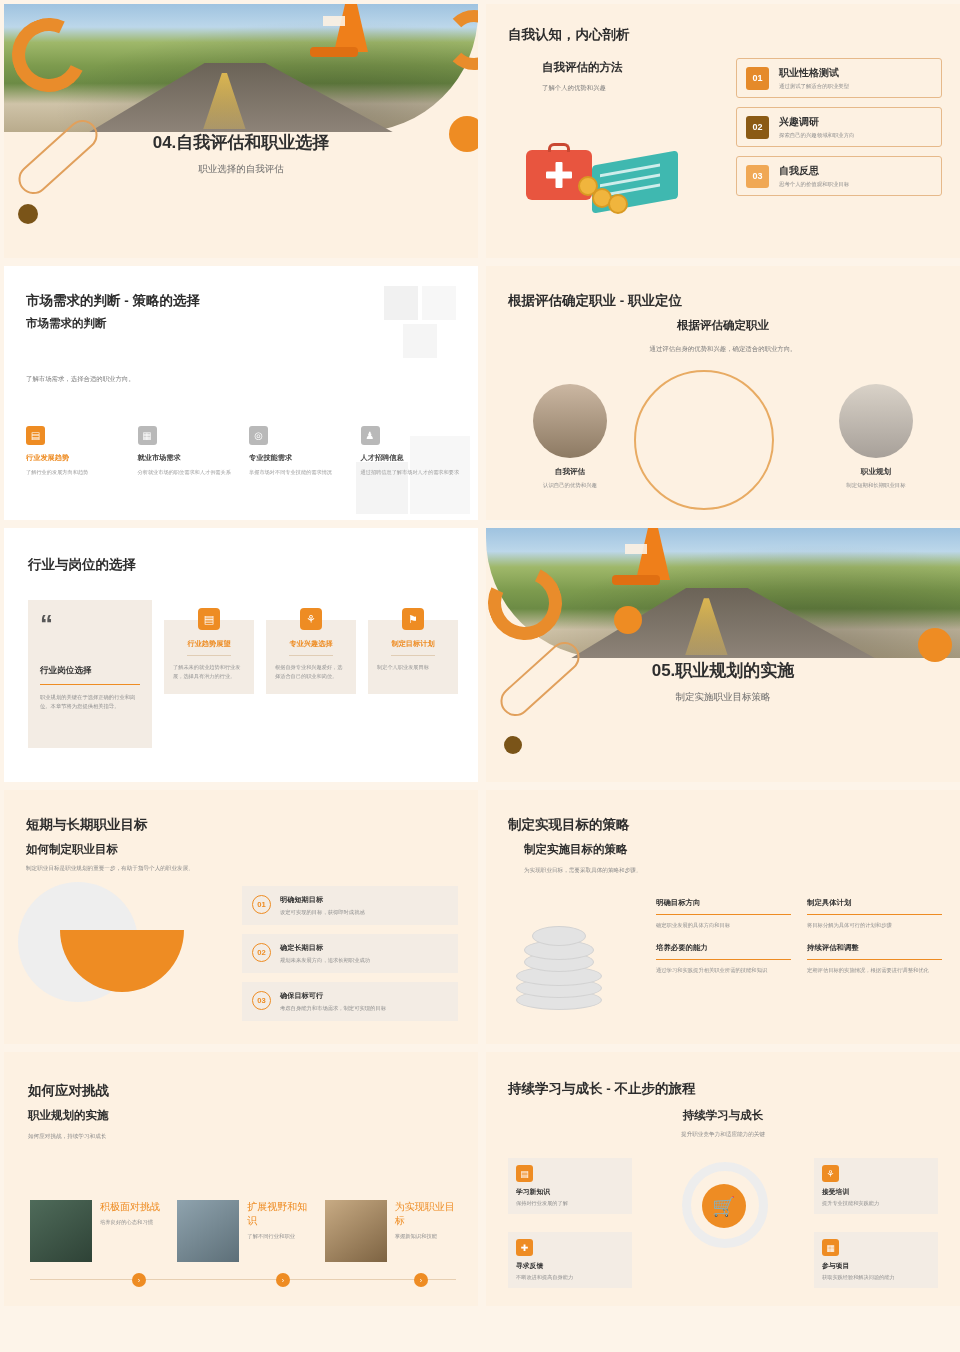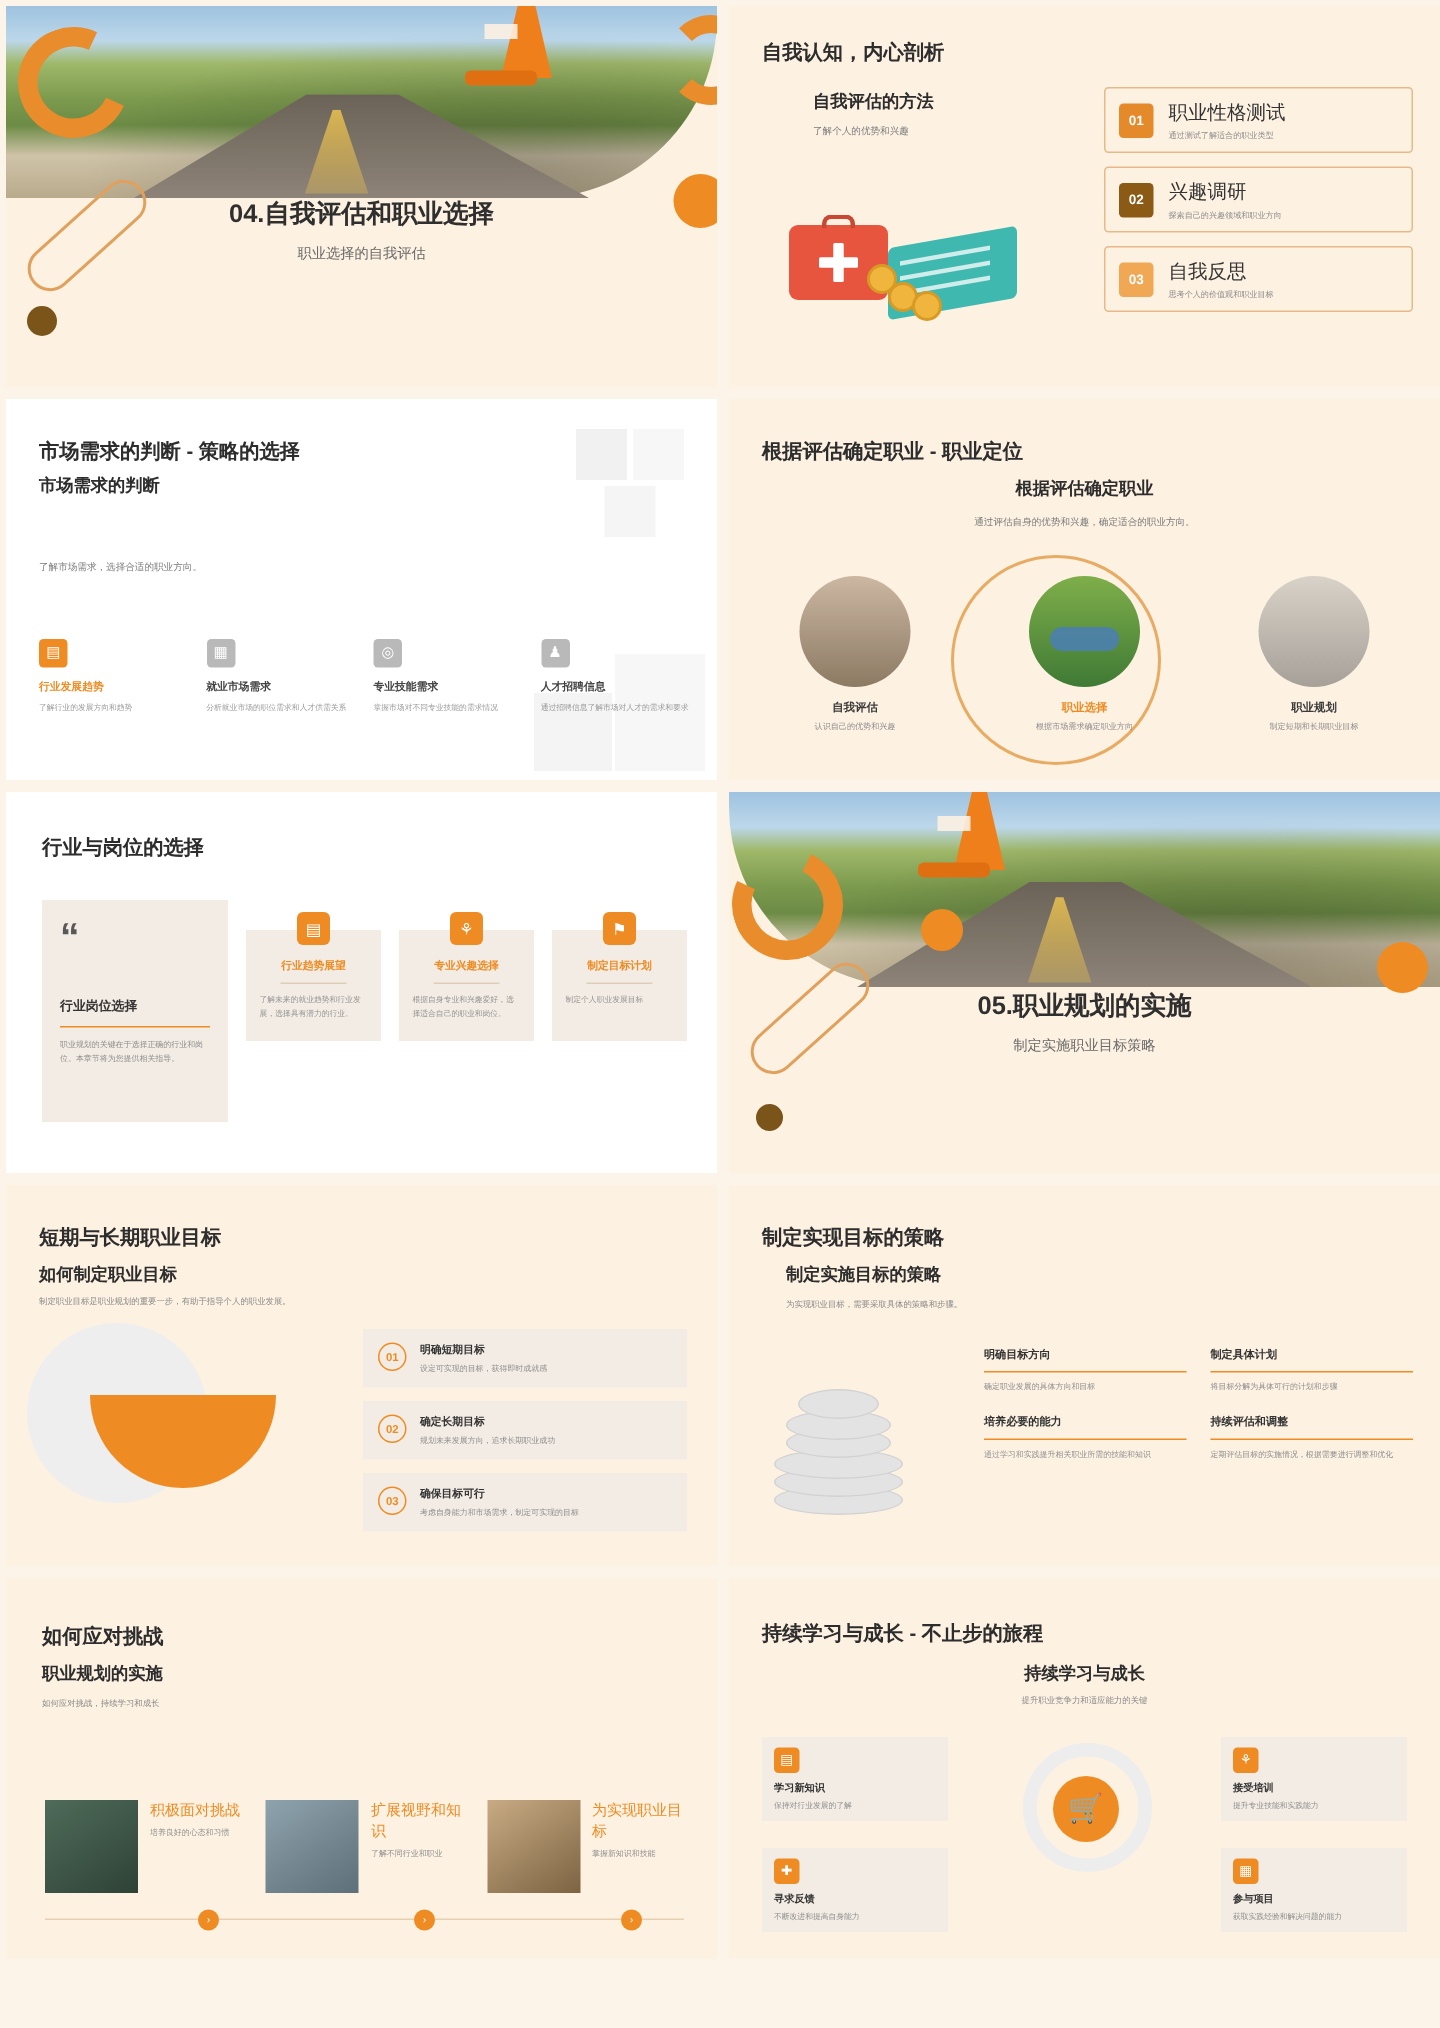--- a/index.html
+++ b/index.html
@@ -94,21 +94,21 @@
   .num-row {
     display: flex; align-items: center; gap: 10px;
     border: 1px solid #e6b98a; border-radius: 3px;
     padding: 7px 9px; margin-bottom: 9px; background: #fdf1e2;
   }
   .num-badge {
     width: 23px; height: 23px; flex: 0 0 23px; border-radius: 3px;
     color: #fff; font-size: 9px; font-weight: bold;
     display: flex; align-items: center; justify-content: center;
   }
-  .num-t { font-size: 13px; font-weight: normal; color: #333; }
+  .num-t { font-size: 10px; font-weight: bold; color: #333; }
   .num-d { font-size: 5.4px; color: #8d8d8d; margin-top: 3px; }
 
   
   .illus-med { position: absolute; left: 30px; top: 128px; width: 200px; height: 100px; }
   .kit {
     position: absolute; left: 10px; top: 18px; width: 66px; height: 50px;
     background: #e8553f; border-radius: 6px;
   }
   .kit:after {
     content: ""; position: absolute; left: 50%; top: 50%; width: 26px; height: 7px;
@@ -344,25 +344,20 @@
     <div style="position:absolute; left:0; right:0; top:78px; text-align:center;" class="body-s">通过评估自身的优势和兴趣，确定适合的职业方向。</div>
 
     <div class="ring-lg"></div>
     <div class="circ-row">
       <div class="circ-item">
         <div class="circ a"></div>
         <div class="circ-t">自我评估</div>
         <div class="circ-d">认识自己的优势和兴趣</div>
       </div>
       <div class="circ-item">
-        <div class="circ b"></div>
-        <div class="circ-t hl">职业选择</div>
-        <div class="circ-d">根据市场需求确定职业方向</div>
-      </div>
-      <div class="circ-item">
         <div class="circ c"></div>
         <div class="circ-t">职业规划</div>
         <div class="circ-d">制定短期和长期职业目标</div>
       </div>
     </div>
   </div>
 
   <div class="slide white">
     <div style="position:absolute; left:24px; top:28px;" class="h-main">行业与岗位的选择</div>
     <div class="quote-card">

